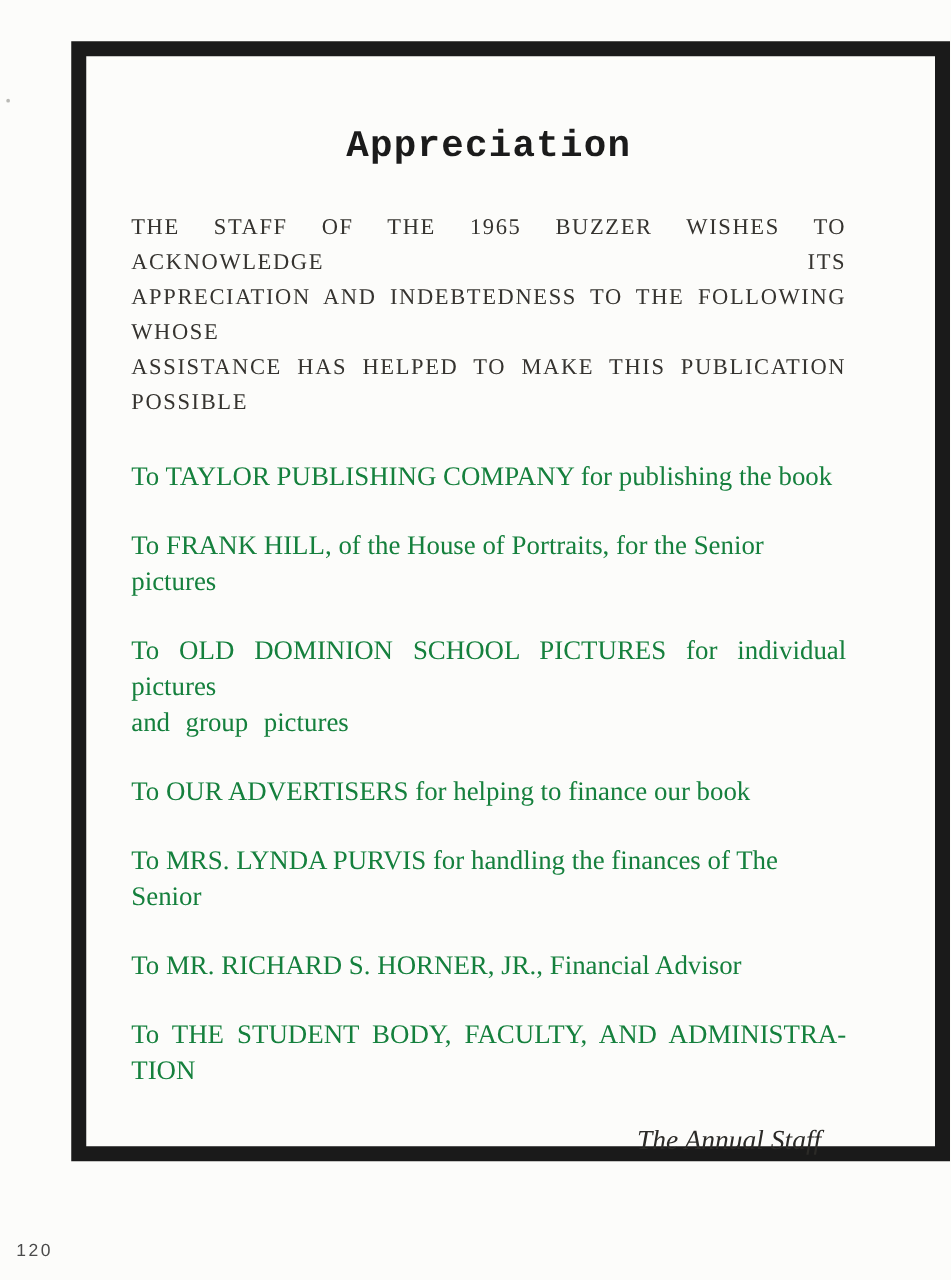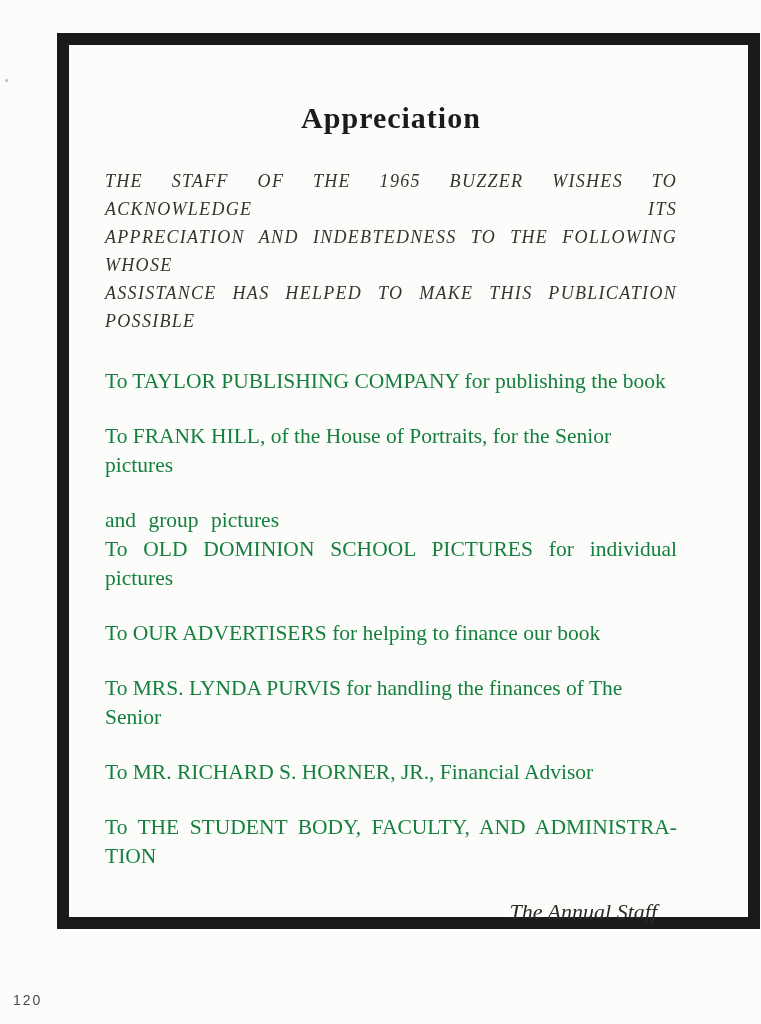--- a/index.html
+++ b/index.html
@@ -25,34 +25,33 @@
     border: 12px solid #1a1a1a;
     box-sizing: border-box;
   }
   .content {
     position: absolute;
     left: 36px;
     top: 54px;
     width: 572px;
   }
   .title {
-    font-family: Liberation Serif, serif;
+    font-family: Liberation Mono, monospace;
     font-weight: 700;
     font-size: 30px;
     line-height: 38px;
     letter-spacing: 1px;
     text-align: center;
     color: #1b1b1b;
     margin: 0 0 30px 0;
   }
   .intro {
     margin: 0 0 32px 0;
   }
   .intro-line {
-    font-style: italic;
     font-size: 18px;
     line-height: 28px;
     letter-spacing: 1.3px;
     word-spacing: 4px;
     color: #35332f;
     text-align: justify;
     text-align-last: justify;
   }
   .entry {
     font-size: 21.5px;
@@ -119,22 +118,22 @@
 
         <p class="entry">
           <span class="line">To TAYLOR PUBLISHING COMPANY for publishing the book</span>
         </p>
 
         <p class="entry">
           <span class="line">To FRANK HILL, of the House of Portraits, for the Senior pictures</span>
         </p>
 
         <p class="entry">
+          <span class="line fill">To OLD DOMINION SCHOOL PICTURES for individual pictures</span>
           <span class="line loose">and group pictures</span>
-          <span class="line fill">To OLD DOMINION SCHOOL PICTURES for individual pictures</span>
         </p>
 
         <p class="entry">
           <span class="line">To OUR ADVERTISERS for helping to finance our book</span>
         </p>
 
         <p class="entry">
           <span class="line">To MRS. LYNDA PURVIS for handling the finances of The Senior</span>
         </p>
 

